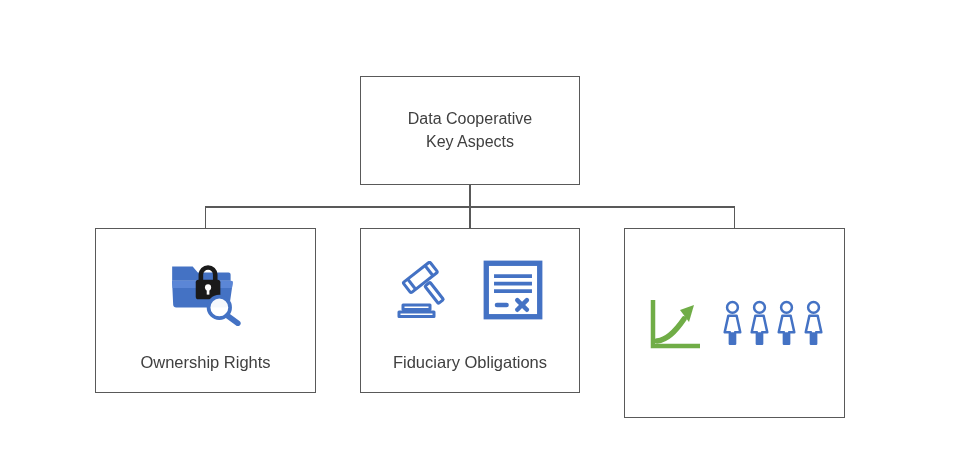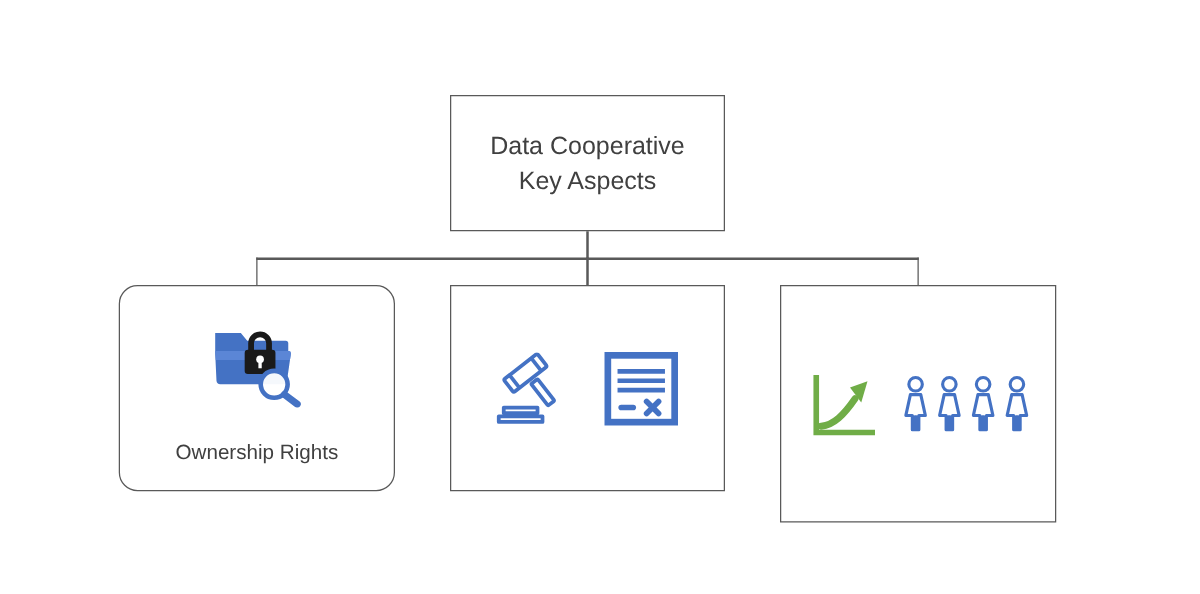--- a/index.html
+++ b/index.html
@@ -19,40 +19,40 @@
     background: #ffffff;
     border: 1.6px solid #595959;
   }
 
   .root {
     left: 360px; top: 76px; width: 220px; height: 109px;
     display: flex; align-items: center; justify-content: center;
     text-align: center;
   }
   .root-label {
-    font-size: 20px;
+    font-size: 16px;
     line-height: 1.4;
     white-space: pre-line;
   }
 
   .child { display: flex; flex-direction: column; align-items: center; }
   .child .icons {
     flex: 1; width: 100%;
     display: flex; align-items: center; justify-content: center;
     gap: 22px;
   }
   .node-label {
     font-size: 16.5px;
     line-height: 1.45;
     white-space: pre-line;
     text-align: center;
     padding-bottom: 17px;
   }
 
-  .ownership { left: 95px;  top: 228px; width: 221px; height: 165px; border-radius: 15px; }
+  .ownership { left: 95px;  top: 228px; width: 221px; height: 165px; }
   .fiduciary { left: 360px; top: 228px; width: 220px; height: 165px; }
   .benefit   { left: 624px; top: 228px; width: 221px; height: 190px; }
   .benefit .icons { gap: 16px; }
   .benefit .node-label { padding-bottom: 20px; }
 
   .line { position: absolute; background: #595959; }
   .c1 { left: 469.2px; top: 185px; width: 1.6px;  height: 22px; }
   .c2 { left: 204.7px; top: 206px; width: 530.8px; height: 1.6px; }
   .c3 { left: 204.7px; top: 206px; width: 1.6px;  height: 23px; }
   .c4 { left: 469.2px; top: 206px; width: 1.6px;  height: 23px; }
@@ -116,20 +116,21 @@
           <line x1="13" y1="23" x2="45" y2="23"></line>
           <line x1="13" y1="30" x2="45" y2="30"></line>
         </g>
         <g stroke="#4472C4" stroke-width="4.2" stroke-linecap="round">
           <line x1="14" y1="43" x2="23" y2="43"></line>
           <line x1="33" y1="38.5" x2="42" y2="47.5"></line>
           <line x1="42" y1="38.5" x2="33" y2="47.5"></line>
         </g>
       </svg>
     </div>
+    <div class="node-label">Fiduciary Obligations</div>
   </div>
 
   <div class="node child benefit">
     <div class="icons">
       <svg width="60" height="58" viewBox="0 0 60 58">
         <polyline points="9,6 9,52 56,52" fill="none" stroke="#70AD47" stroke-width="4.5"></polyline>
         <path d="M13,47 C23,46 31,38 40,25" fill="none" stroke="#70AD47" stroke-width="5.5" stroke-linecap="round"></path>
         <polygon points="50,11 36,16 45,28" fill="#70AD47"></polygon>
       </svg>
       <svg width="106" height="50" viewBox="0 0 102 44">

